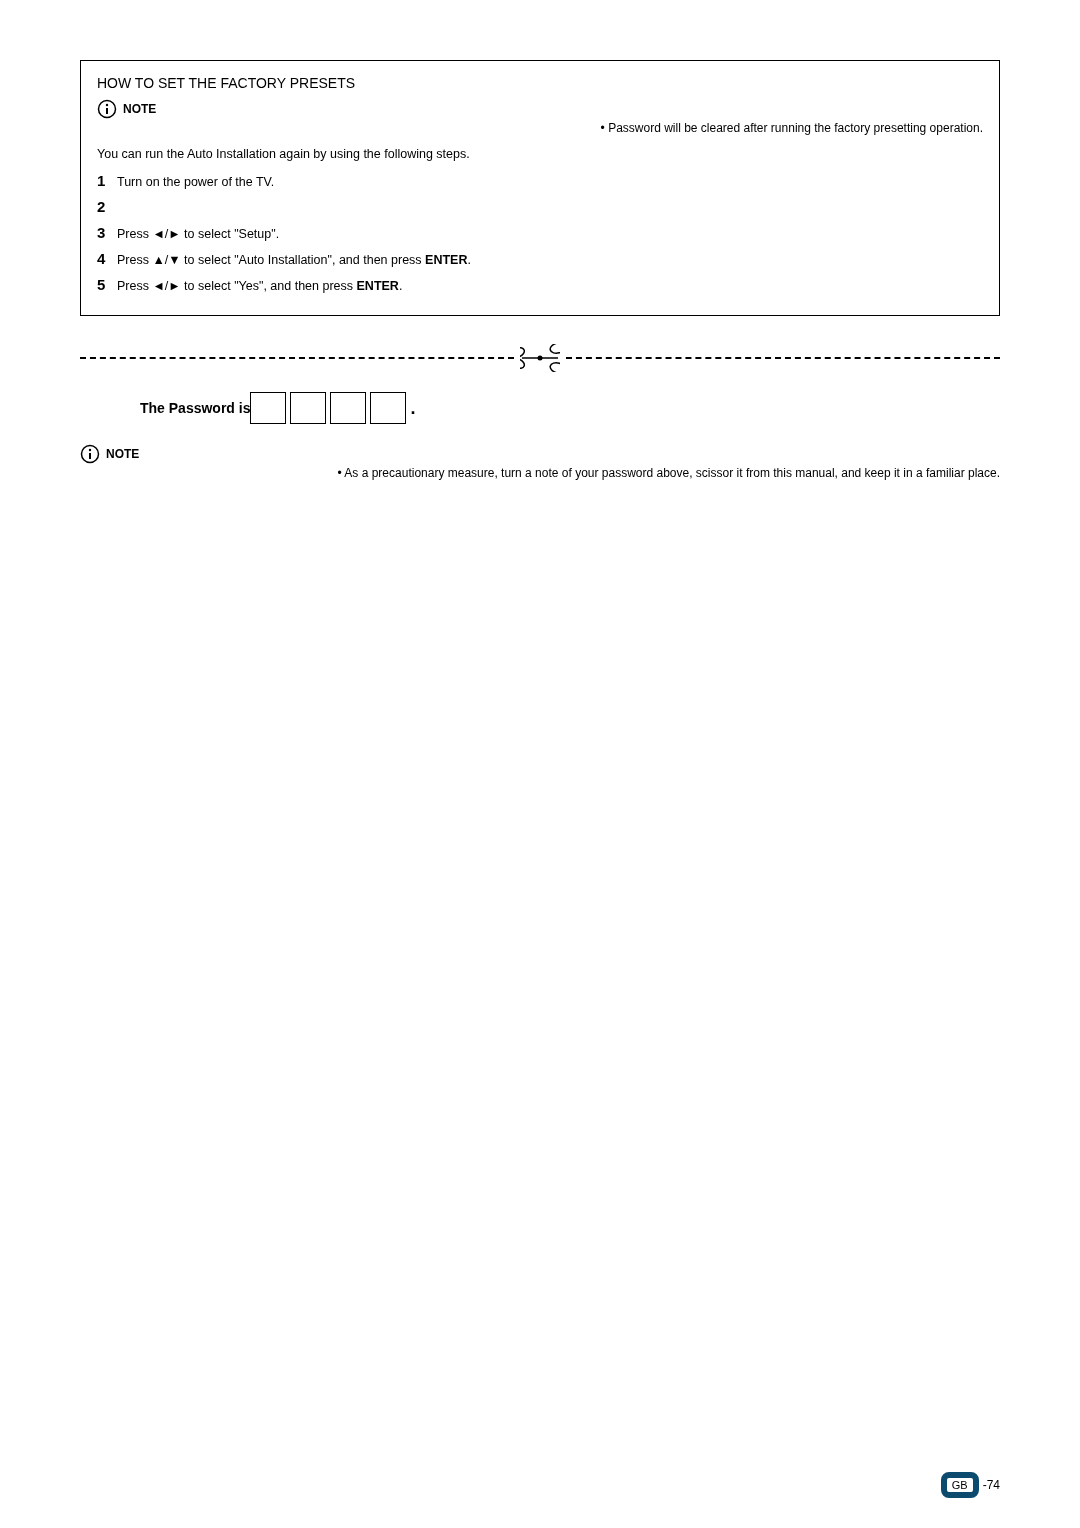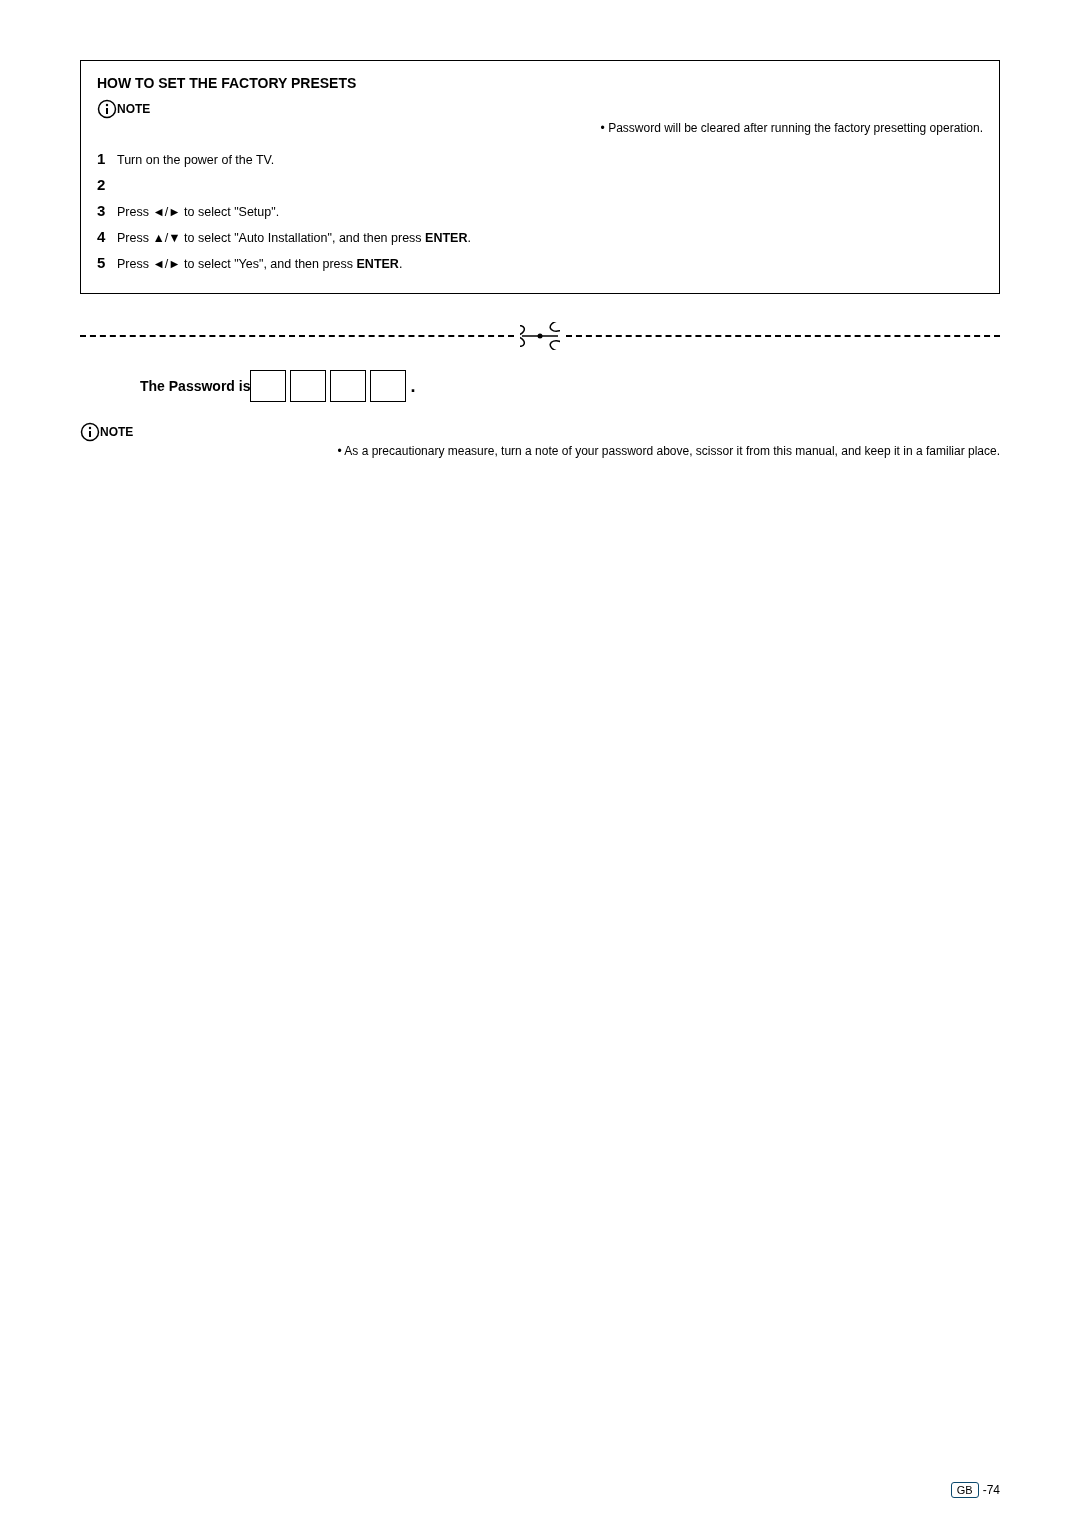--- a/index.html
+++ b/index.html
@@ -26,21 +26,21 @@
     }
 
     .main-box {
       border: 1.5px solid #000;
       padding: 14px 16px 16px 16px;
       margin-bottom: 0;
     }
 
     .box-title {
       font-size: 14px;
-      font-weight: bold;
+      font-weight: normal;
       margin-bottom: 6px;
     }
 
     .intro-text {
       font-size: 12.5px;
       line-height: 1.5;
       margin-bottom: 8px;
     }
 
     .note-section {
@@ -145,29 +145,30 @@
       position: absolute;
       bottom: 30px;
       right: 80px;
       font-size: 12px;
       display: flex;
       align-items: center;
       gap: 4px;
     }
 
     .page-num-badge {
-      border: 1px solid #0c4a6e;
-      border-radius: 3px;
+      border: 6px solid #0c4a6e;
+      border-radius: 8px;
       padding: 1px 5px;
       font-size: 11px;
     }
 
     .note-row {
       display: flex;
       align-items: center;
+      gap: 6px;
     }
   </style>
 </head>
 <body>
 
 <div class="page-container">
 
   <div class="main-box">
 
     <div class="box-title">HOW TO SET THE FACTORY PRESETS</div>
@@ -178,20 +179,21 @@
         <svg class="note-icon-svg" viewBox="0 0 20 20">
           <circle cx="10" cy="10" r="8.5" fill="none" stroke="#000" stroke-width="1.5"></circle>
           <circle cx="10" cy="6" r="1.2" fill="#000"></circle>
           <rect x="9" y="9" width="2" height="6" fill="#000"></rect>
         </svg>
         <span class="note-label">NOTE</span>
       </div>
       <div class="note-bullet">• <span>Password will be cleared after running the factory presetting operation.</span></div>
     </div>
 
+    <div class="auto-install-text">You can run the Auto Installation again by using the following steps.</div>
 
     <ol class="steps-list">
       <li>
         <span class="step-num">1</span>
         <span class="step-text">Turn on the power of the TV.</span>
       </li>
       <li>
         <span class="step-num">2</span>
       </li>
       <li>

